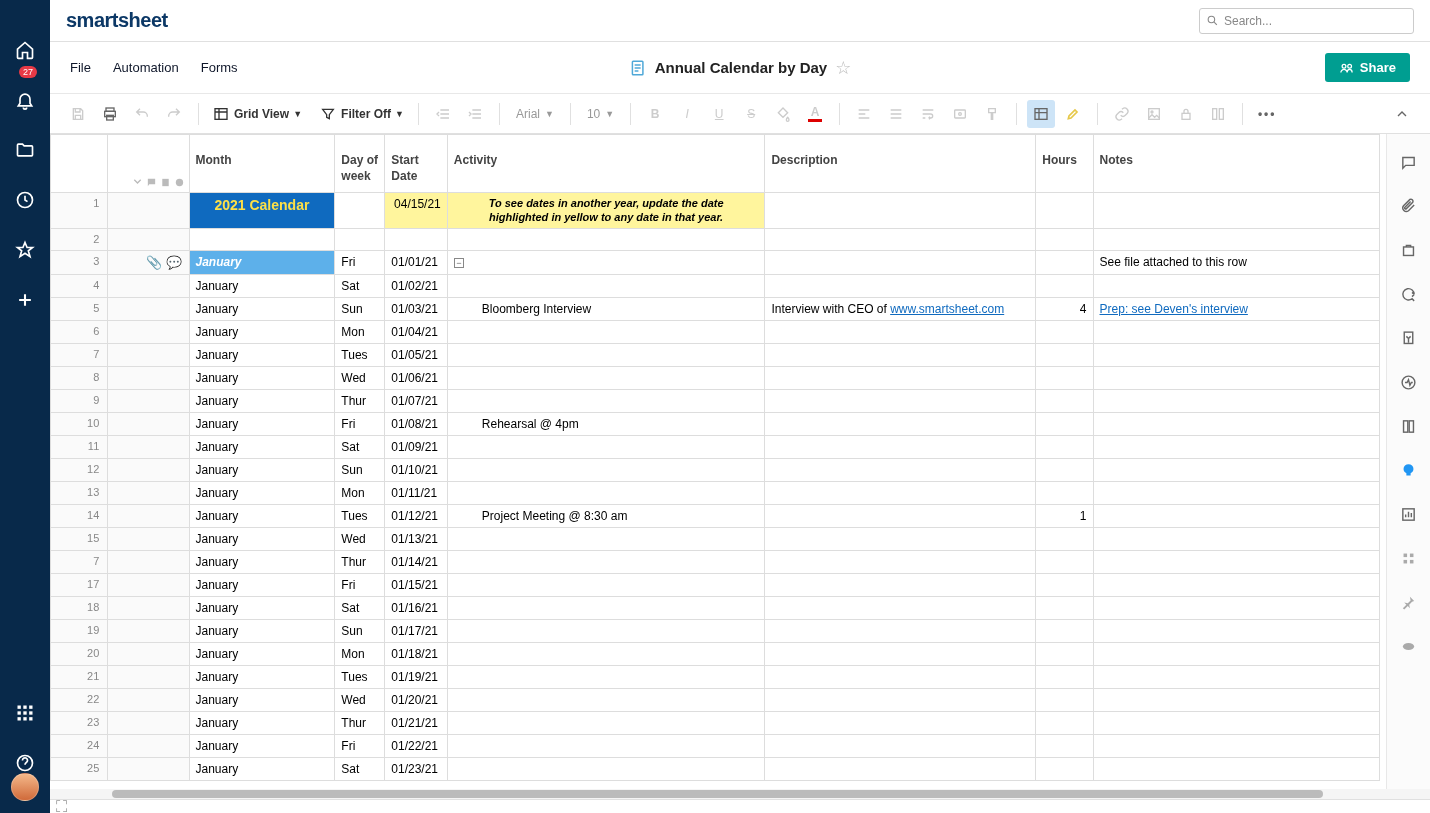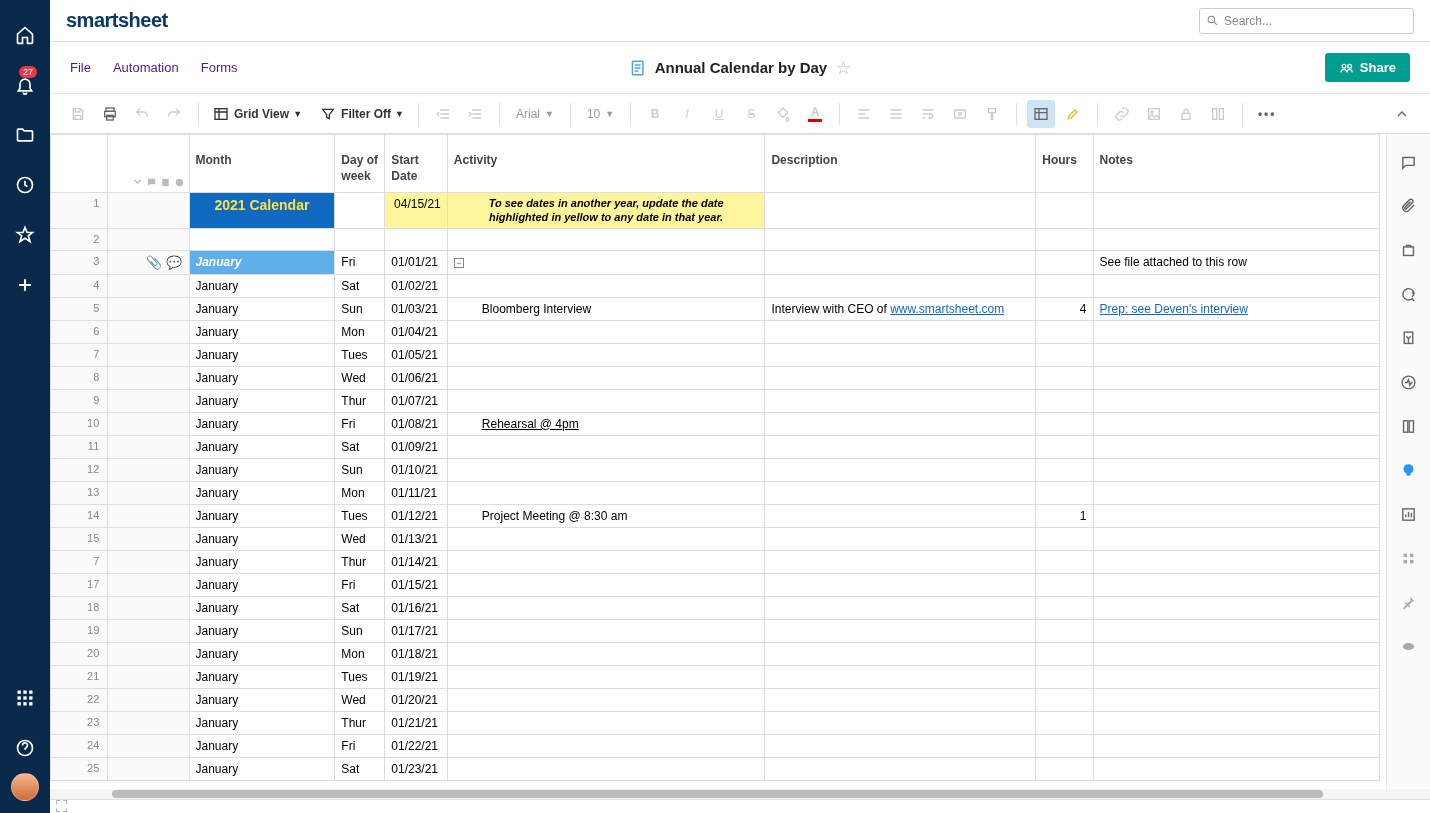--- a/index.html
+++ b/index.html
@@ -1,39 +1,39 @@
 <!DOCTYPE html>
 <html><head>
 <meta charset="utf-8">
 <style>
 * { margin: 0; padding: 0; box-sizing: border-box; font-family: Arial, sans-serif; }
 body { background: #fff; overflow: hidden; width: 1430px; height: 813px; }
 .app { display: flex; height: 100%; }
 
 
 .left-rail { width: 50px; background: #08294a; display: flex; flex-direction: column; align-items: center; padding-top: 10px; }
-.left-rail .rail-item { width: 36px; height: 50px; display: flex; align-items: center; justify-content: center; cursor: pointer; color: #fff; position: relative; }
+.left-rail .rail-item { width: 36px; height: 50px; display: flex; align-items: flex-end; justify-content: center; cursor: pointer; color: #fff; position: relative; }
 .left-rail .rail-item svg { width: 20px; height: 20px; }
 .badge { position: absolute; top: 6px; right: 6px; background: #e63946; color: #fff; font-size: 9px; border-radius: 8px; padding: 1px 4px; min-width: 14px; text-align: center; }
 .rail-spacer { flex: 1; }
 .avatar { width: 28px; height: 28px; border-radius: 50%; background: linear-gradient(#f4b88a,#d06a3a); margin-bottom: 12px; border: 1px solid #fff3; }
 
 
 .main-area { flex: 1; display: flex; flex-direction: column; min-width: 0; }
 
 
 .top-bar { height: 42px; background: #fff; border-bottom: 1px solid #e0e0e0; display: flex; align-items: center; padding: 0 16px; }
 .logo { color: #0c3866; font-size: 20px; font-weight: 600; letter-spacing: -0.5px; }
 .top-bar-right { margin-left: auto; }
 .search-box { width: 215px; height: 26px; border: 1px solid #ccc; border-radius: 3px; display: flex; align-items: center; padding: 8px 6px; color: #888; font-size: 12px; }
 .search-box svg { width: 13px; height: 13px; margin-right: 5px; }
 
 
 .sheet-header { height: 52px; display: flex; align-items: center; padding: 0 20px; border-bottom: 1px solid #e8e8e8; }
-.menu-items { display: flex; gap: 22px; font-size: 13px; color: #4c1d95; }
+.menu-items { display: flex; gap: 22px; font-size: 13px; color: #0f172a; }
 .menu-items span { cursor: pointer; }
 .sheet-title-wrap { position: absolute; left: 50%; transform: translateX(-50%); display: flex; align-items: center; gap: 8px; }
 .sheet-icon { width: 18px; height: 22px; }
 .sheet-title { font-weight: 700; font-size: 15px; color: #222; }
 .star-btn { color: #bbb; font-size: 18px; cursor: pointer; }
 .share-btn { margin-left: auto; background: #009e91; color: #fff; border: none; border-radius: 3px; padding: 7px 14px; font-size: 13px; font-weight: 600; display: flex; align-items: flex-end; gap: 6px; cursor: pointer; }
 
 
 .toolbar { height: 40px; border-bottom: 1px solid #e0e0e0; display: flex; align-items: center; padding: 0 14px; gap: 4px; font-size: 12px; color: #555; }
 .tb-btn { height: 28px; min-width: 28px; display: inline-flex; align-items: center; justify-content: center; border-radius: 3px; cursor: pointer; padding: 0 4px; color: #666; }
@@ -469,21 +469,21 @@
                 <td></td>
                 <td class="col-hours"></td>
                 <td></td>
               </tr>
               <tr>
                 <td class="col-rownum">10</td>
                 <td class="col-icons"></td>
                 <td>January</td>
                 <td>Fri</td>
                 <td>01/08/21</td>
-                <td><span style="padding-left:28px;text-decoration:underline;">Rehearsal @ 4pm</span></td>
+                <td><span style="padding-left:28px;">Rehearsal @ 4pm</span></td>
                 <td></td>
                 <td class="col-hours"></td>
                 <td></td>
               </tr>
               <tr>
                 <td class="col-rownum">11</td>
                 <td class="col-icons"></td>
                 <td>January</td>
                 <td>Sat</td>
                 <td>01/09/21</td>

